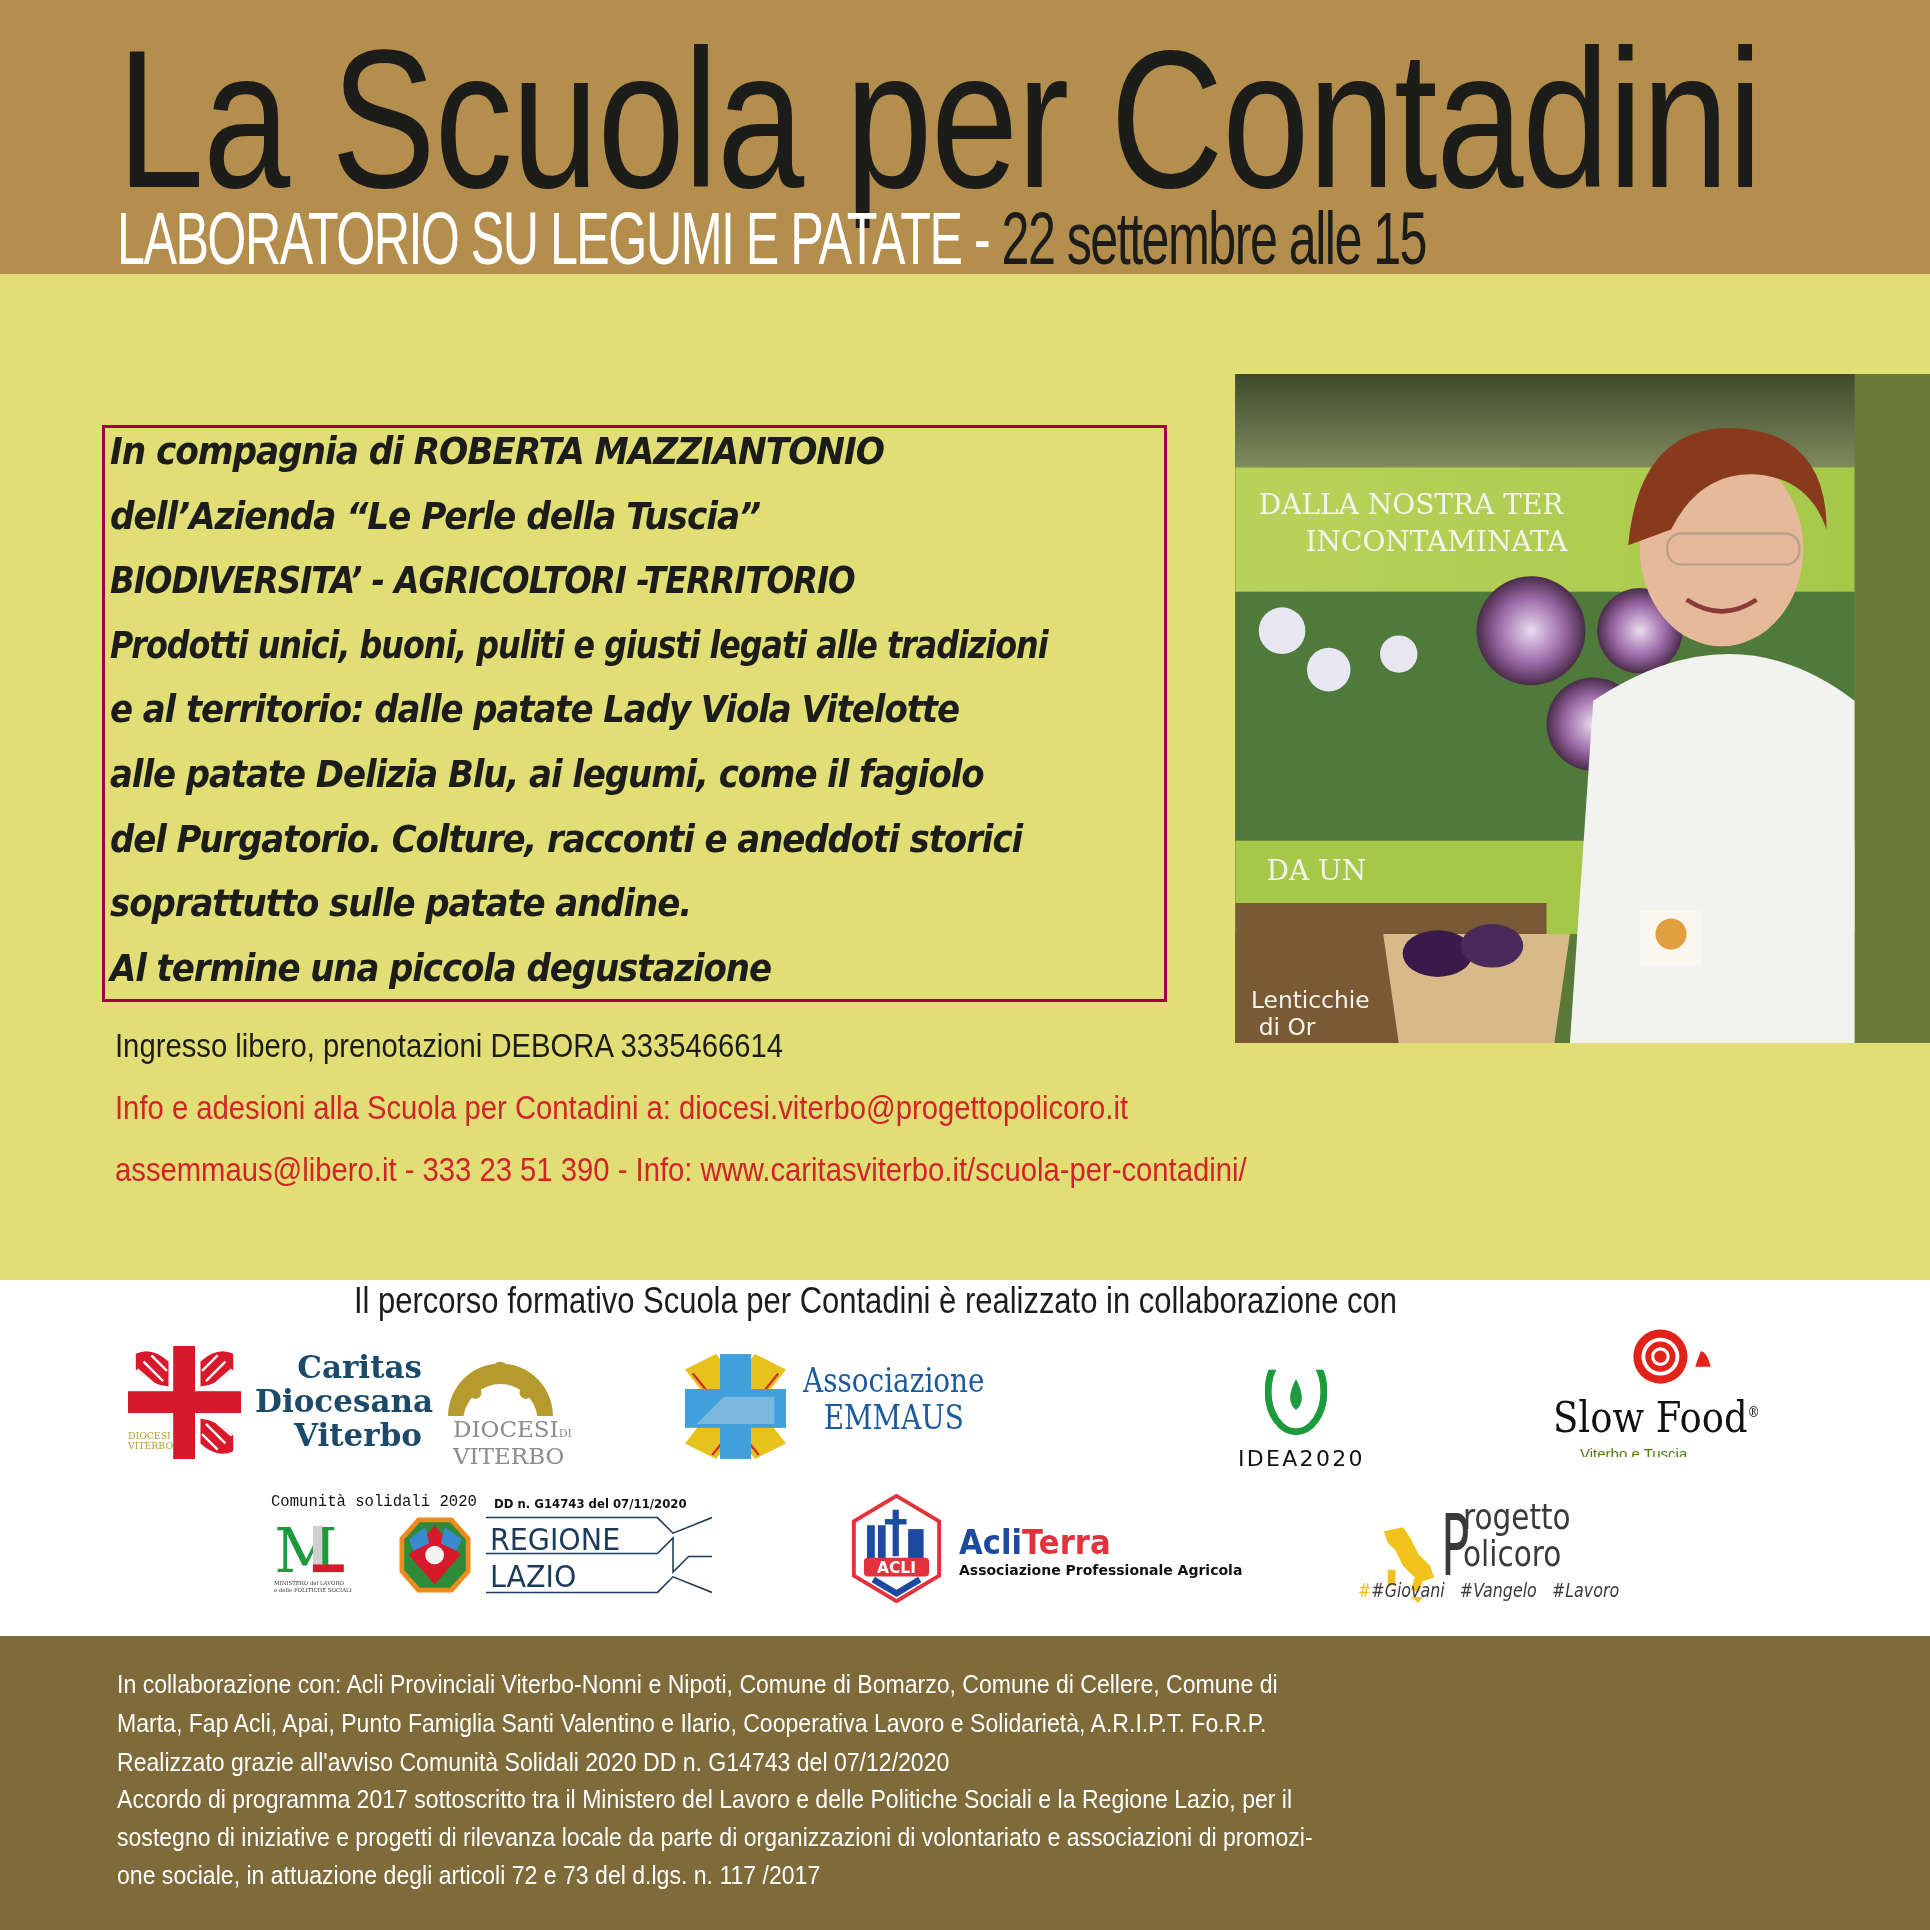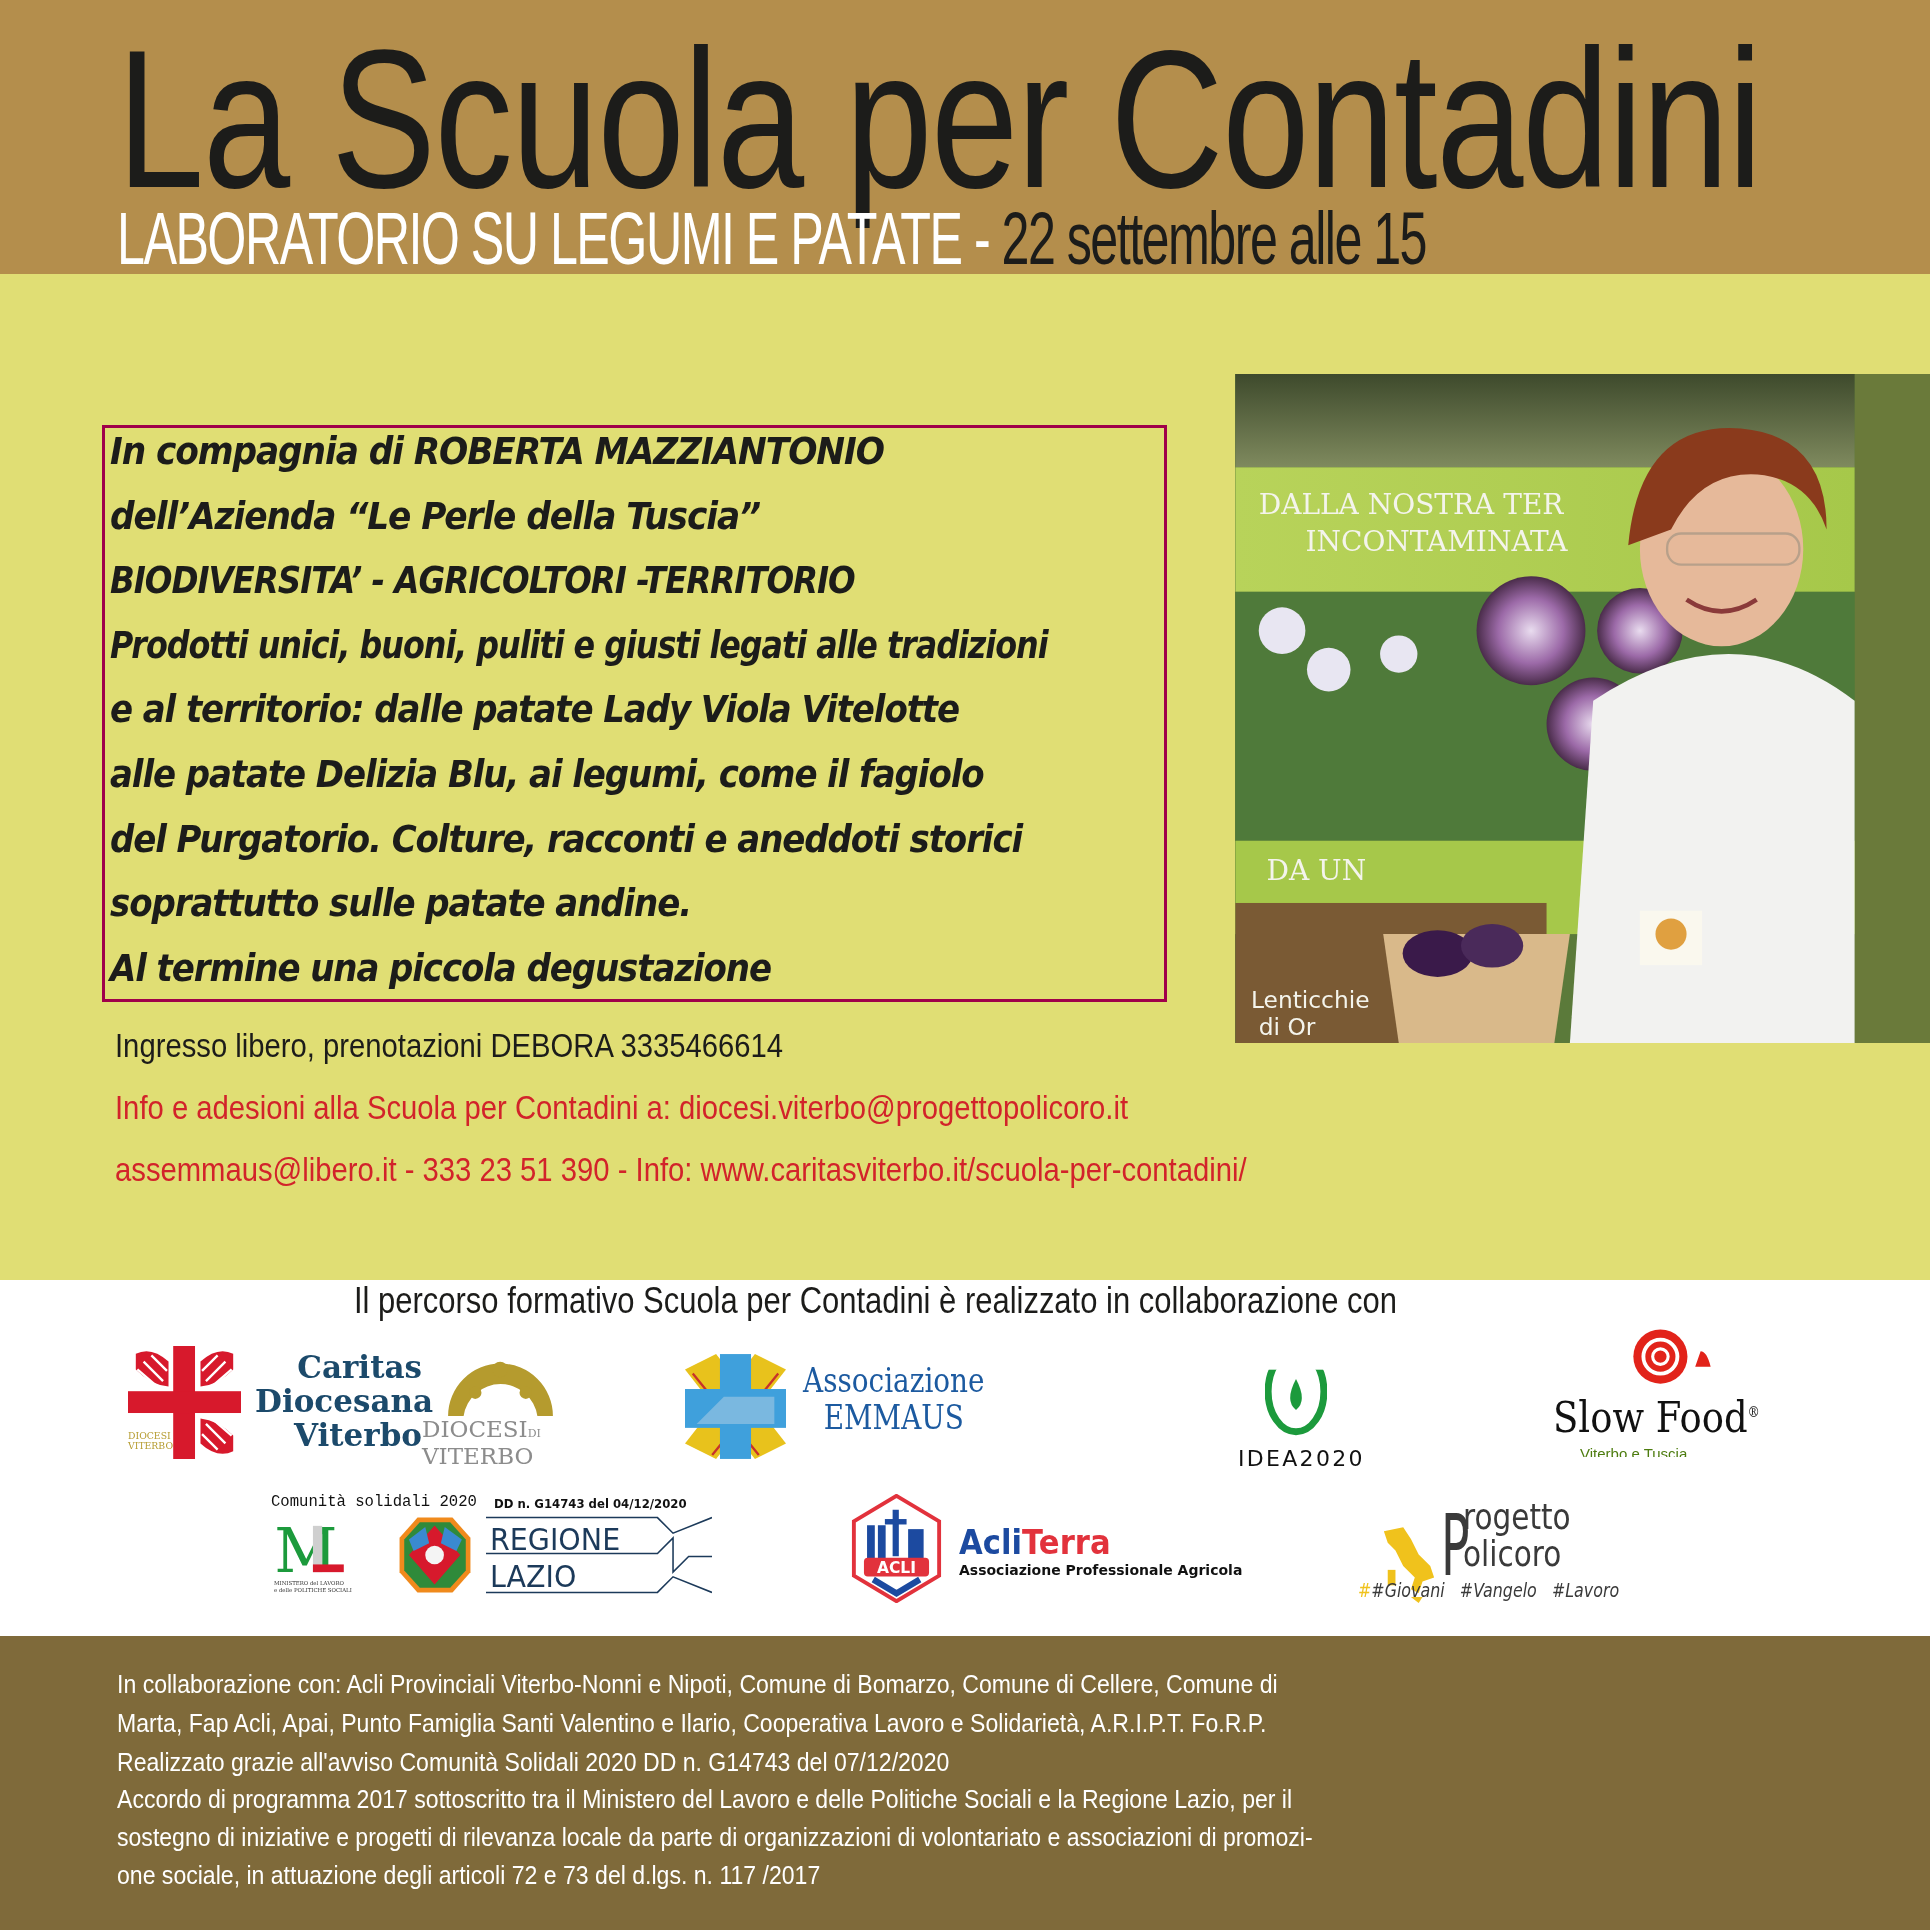--- a/index.html
+++ b/index.html
@@ -117,21 +117,21 @@
 </div>
 
 <div class="logo" style="left:444px;top:1350px;width:113px;height:66px">
   <svg width="113" height="66" viewBox="0 0 145 85">
     <path d="M5 85 A67 67 0 0 1 140 85 L120 85 A48 48 0 0 0 25 85 Z" fill="#b59b2e"></path>
     <circle cx="72" cy="25" r="10" fill="#b59b2e"></circle>
       <circle cx="40" cy="55" r="8" fill="#b59b2e"></circle>
       <circle cx="105" cy="55" r="8" fill="#b59b2e"></circle>
   </svg>
 </div>
-<div class="abs" style="left:422px;top:1418px;font-family:'DejaVu Serif',serif;font-size:23px;line-height:23px;color:#8c8c8c;white-space:nowrap">
+<div class="abs" style="left:453px;top:1418px;font-family:'DejaVu Serif',serif;font-size:23px;line-height:23px;color:#8c8c8c;white-space:nowrap">
   <div><span>DIOCESI</span><span style="font-size:11px">DI</span></div>
   <div>VITERBO</div>
 </div>
 
 <div class="logo" style="left:685px;top:1354px;width:101px;height:105px">
   <svg width="101" height="105" viewBox="0 0 130 135">
     <path d="M0 20 L40 0 L130 115 L90 135 Z" fill="#e8c21c"></path>
     <path d="M130 20 L90 0 L0 115 L40 135 Z" fill="#e8c21c"></path>
     <path d="M10 25 L95 130 M120 25 L35 130" stroke="#c8322a" stroke-width="3"></path>
     <rect x="45" y="0" width="40" height="135" fill="#3fa0dc"></rect>
@@ -170,21 +170,21 @@
     <text x="0" y="65" font-family="DejaVu Serif, serif" font-size="80" fill="#1c9a3c">M</text>
     <rect x="50" y="5" width="12" height="60" fill="#cfcfcf"></rect>
     <rect x="50" y="55" width="40" height="10" fill="#d7192c"></rect>
   </svg>
 </div>
 <div class="abs" style="left:274px;top:1580px;font-family:'DejaVu Serif',serif;font-size:5.4px;line-height:7px;color:#333;white-space:nowrap">
     <div>MINISTERO del LAVORO</div>
     <div>e delle POLITICHE SOCIALI</div>
   </div>
 
-<div class="abs" style="left:494px;top:1497px;font-family:'DejaVu Sans',sans-serif;font-weight:bold;font-size:11.7px;line-height:14px;color:#111;white-space:nowrap">DD n. G14743 del 04/12/2020</div>
+<div class="abs" style="left:494px;top:1497px;font-family:'DejaVu Sans',sans-serif;font-weight:bold;font-size:11.7px;line-height:14px;color:#111;white-space:nowrap">DD n. G14743 del 07/11/2020</div>
 <div class="logo" style="left:398px;top:1516px;width:74px;height:78px">
   <svg width="74" height="78" viewBox="0 0 95 100">
     <polygon points="25,2 70,2 93,28 93,72 70,98 25,98 2,72 2,28" fill="#f08a1c"></polygon>
     <polygon points="28,8 67,8 87,30 87,70 67,92 28,92 8,70 8,30" fill="#2f8a3a"></polygon>
     <polygon points="47,12 80,50 47,88 14,50" fill="#d7192c"></polygon>
     <polygon points="14,30 35,14 40,35 20,45" fill="#3a8ad0"></polygon>
     <polygon points="60,14 82,30 75,45 55,35" fill="#3a8ad0"></polygon>
     <circle cx="47" cy="50" r="12" fill="#f4f4f4"></circle>
   </svg>
 </div>

